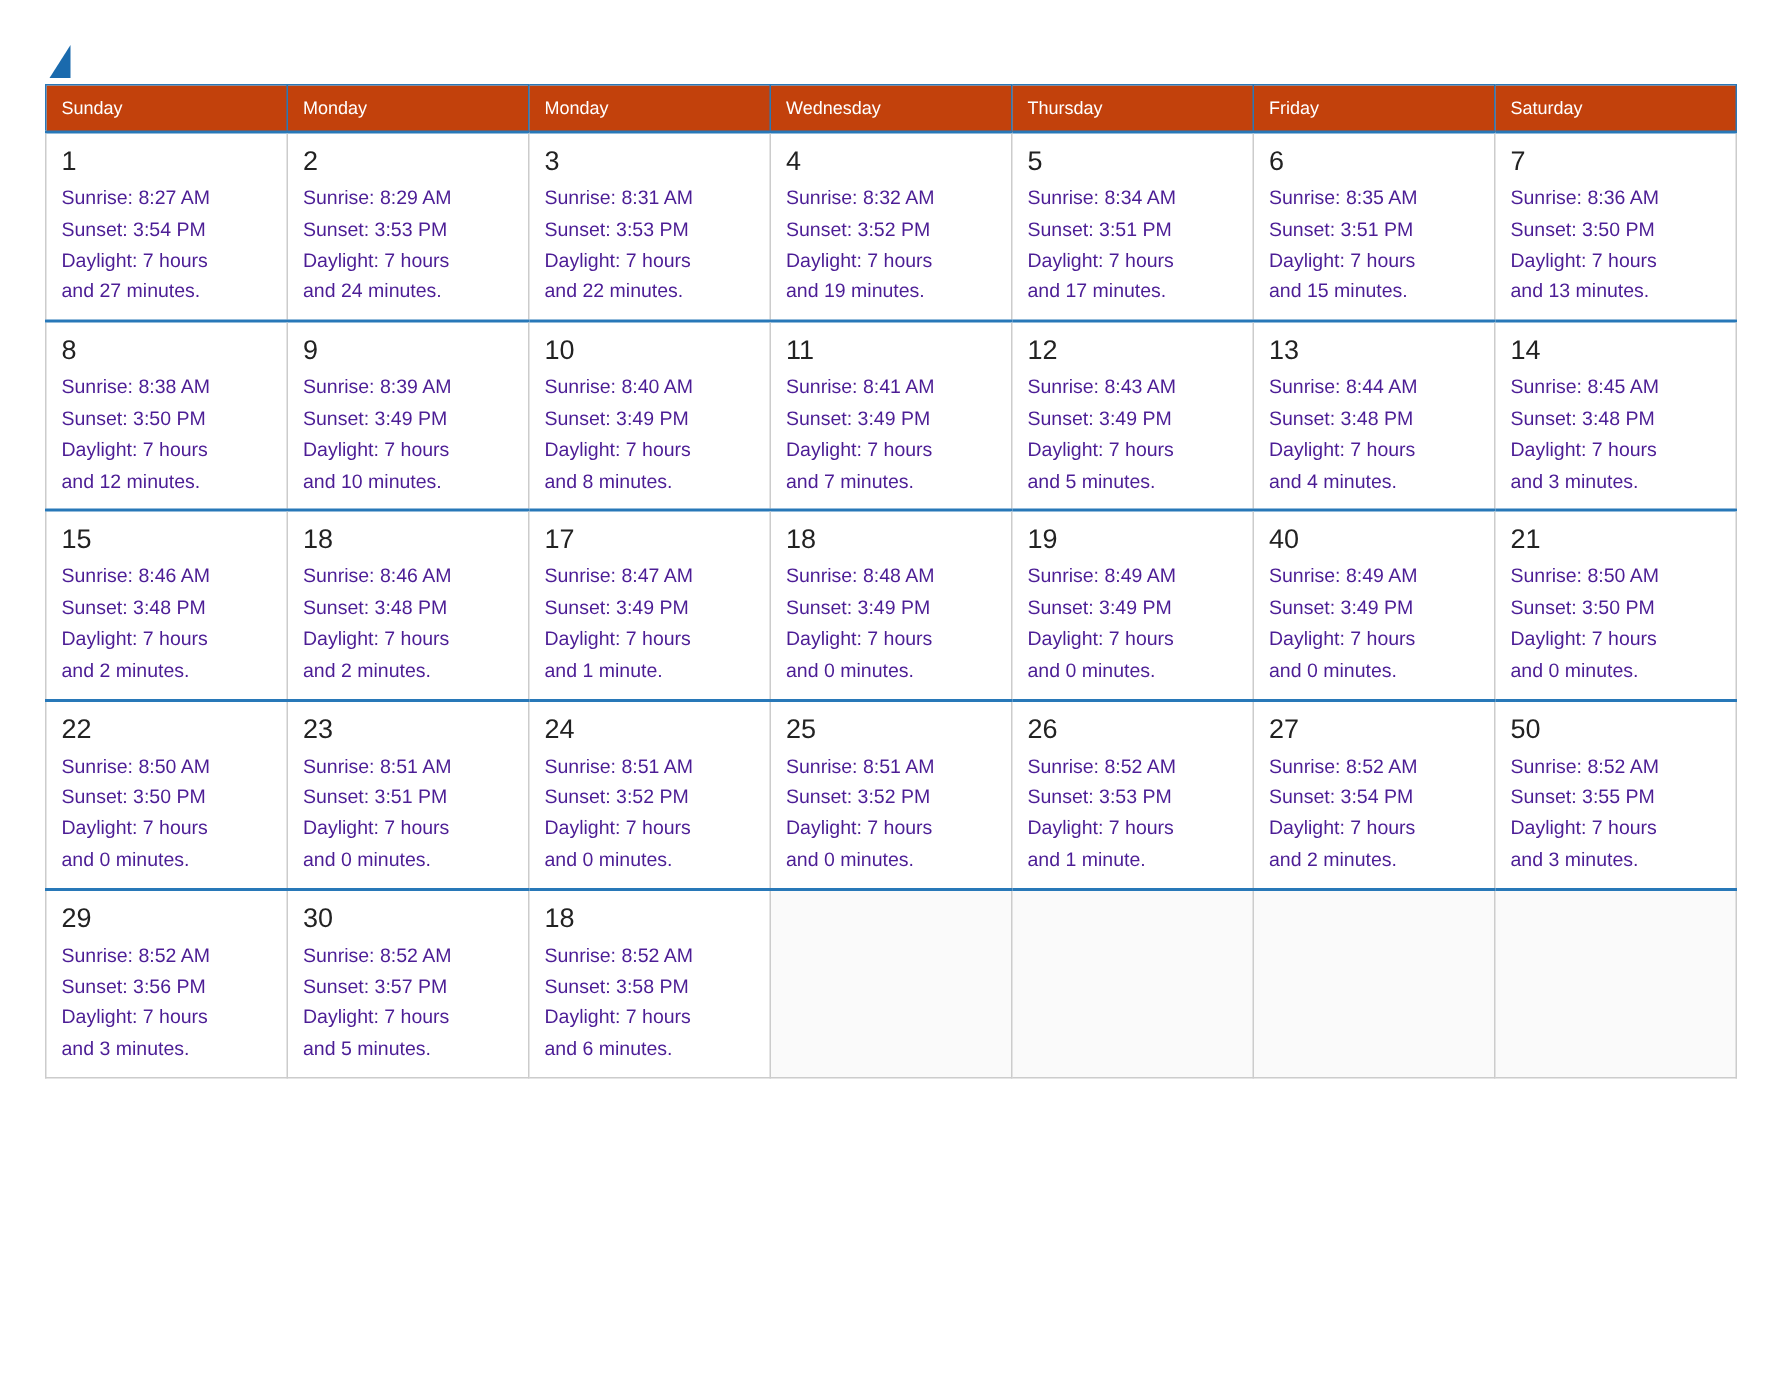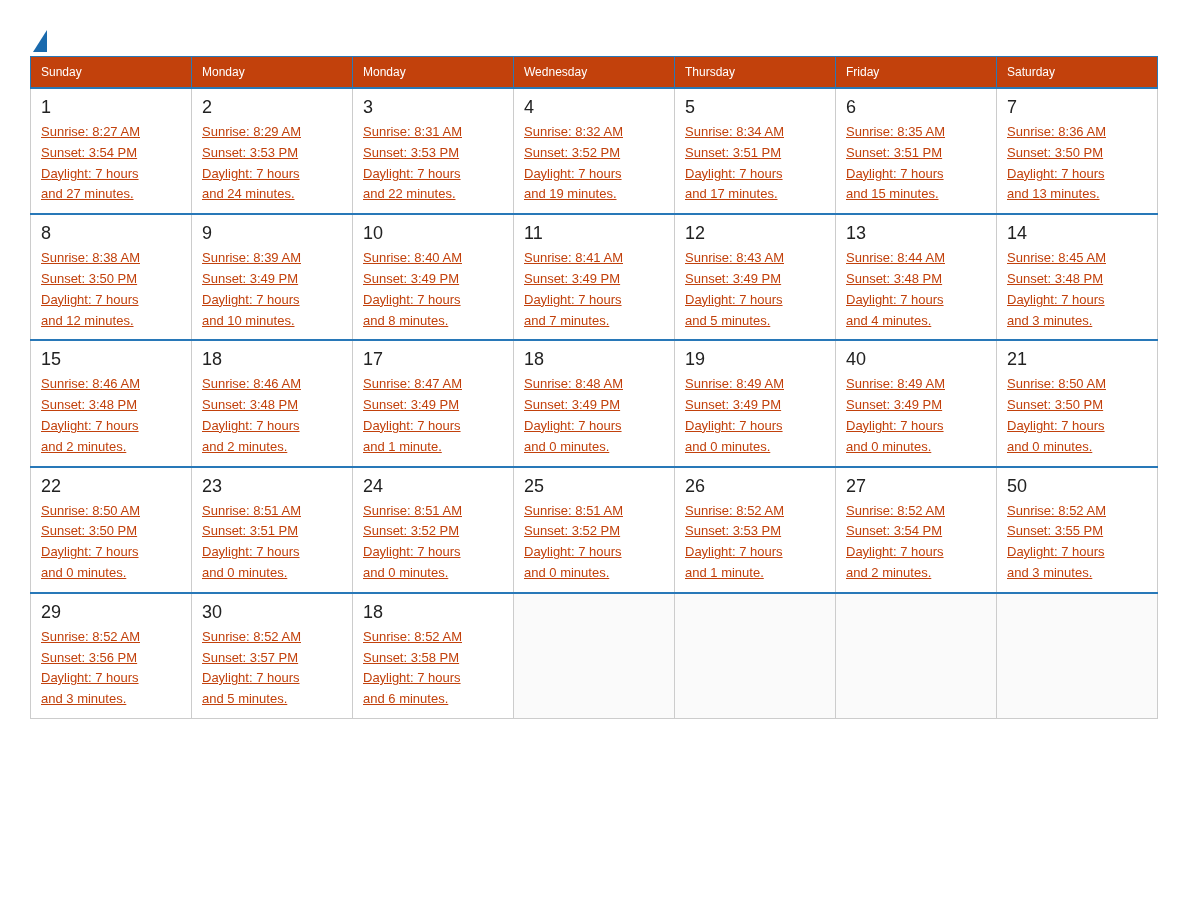--- a/index.html
+++ b/index.html
@@ -77,23 +77,22 @@
     }
     .calendar tbody tr td .day-num {
       font-size: 18px;
       font-weight: normal;
       color: #222;
       display: block;
       margin-bottom: 4px;
     }
     .calendar tbody tr td .day-info {
       font-size: 13px;
-      color: #c2410c;
+      color: #4c1d95;
       line-height: 1.6;
-      text-decoration: underline;
     }
     .calendar tbody tr td.empty {
       background: #fafafa;
     }
     .logo-icon-row {
       display: flex;
       align-items: center;
     }
   </style>
 </head>

